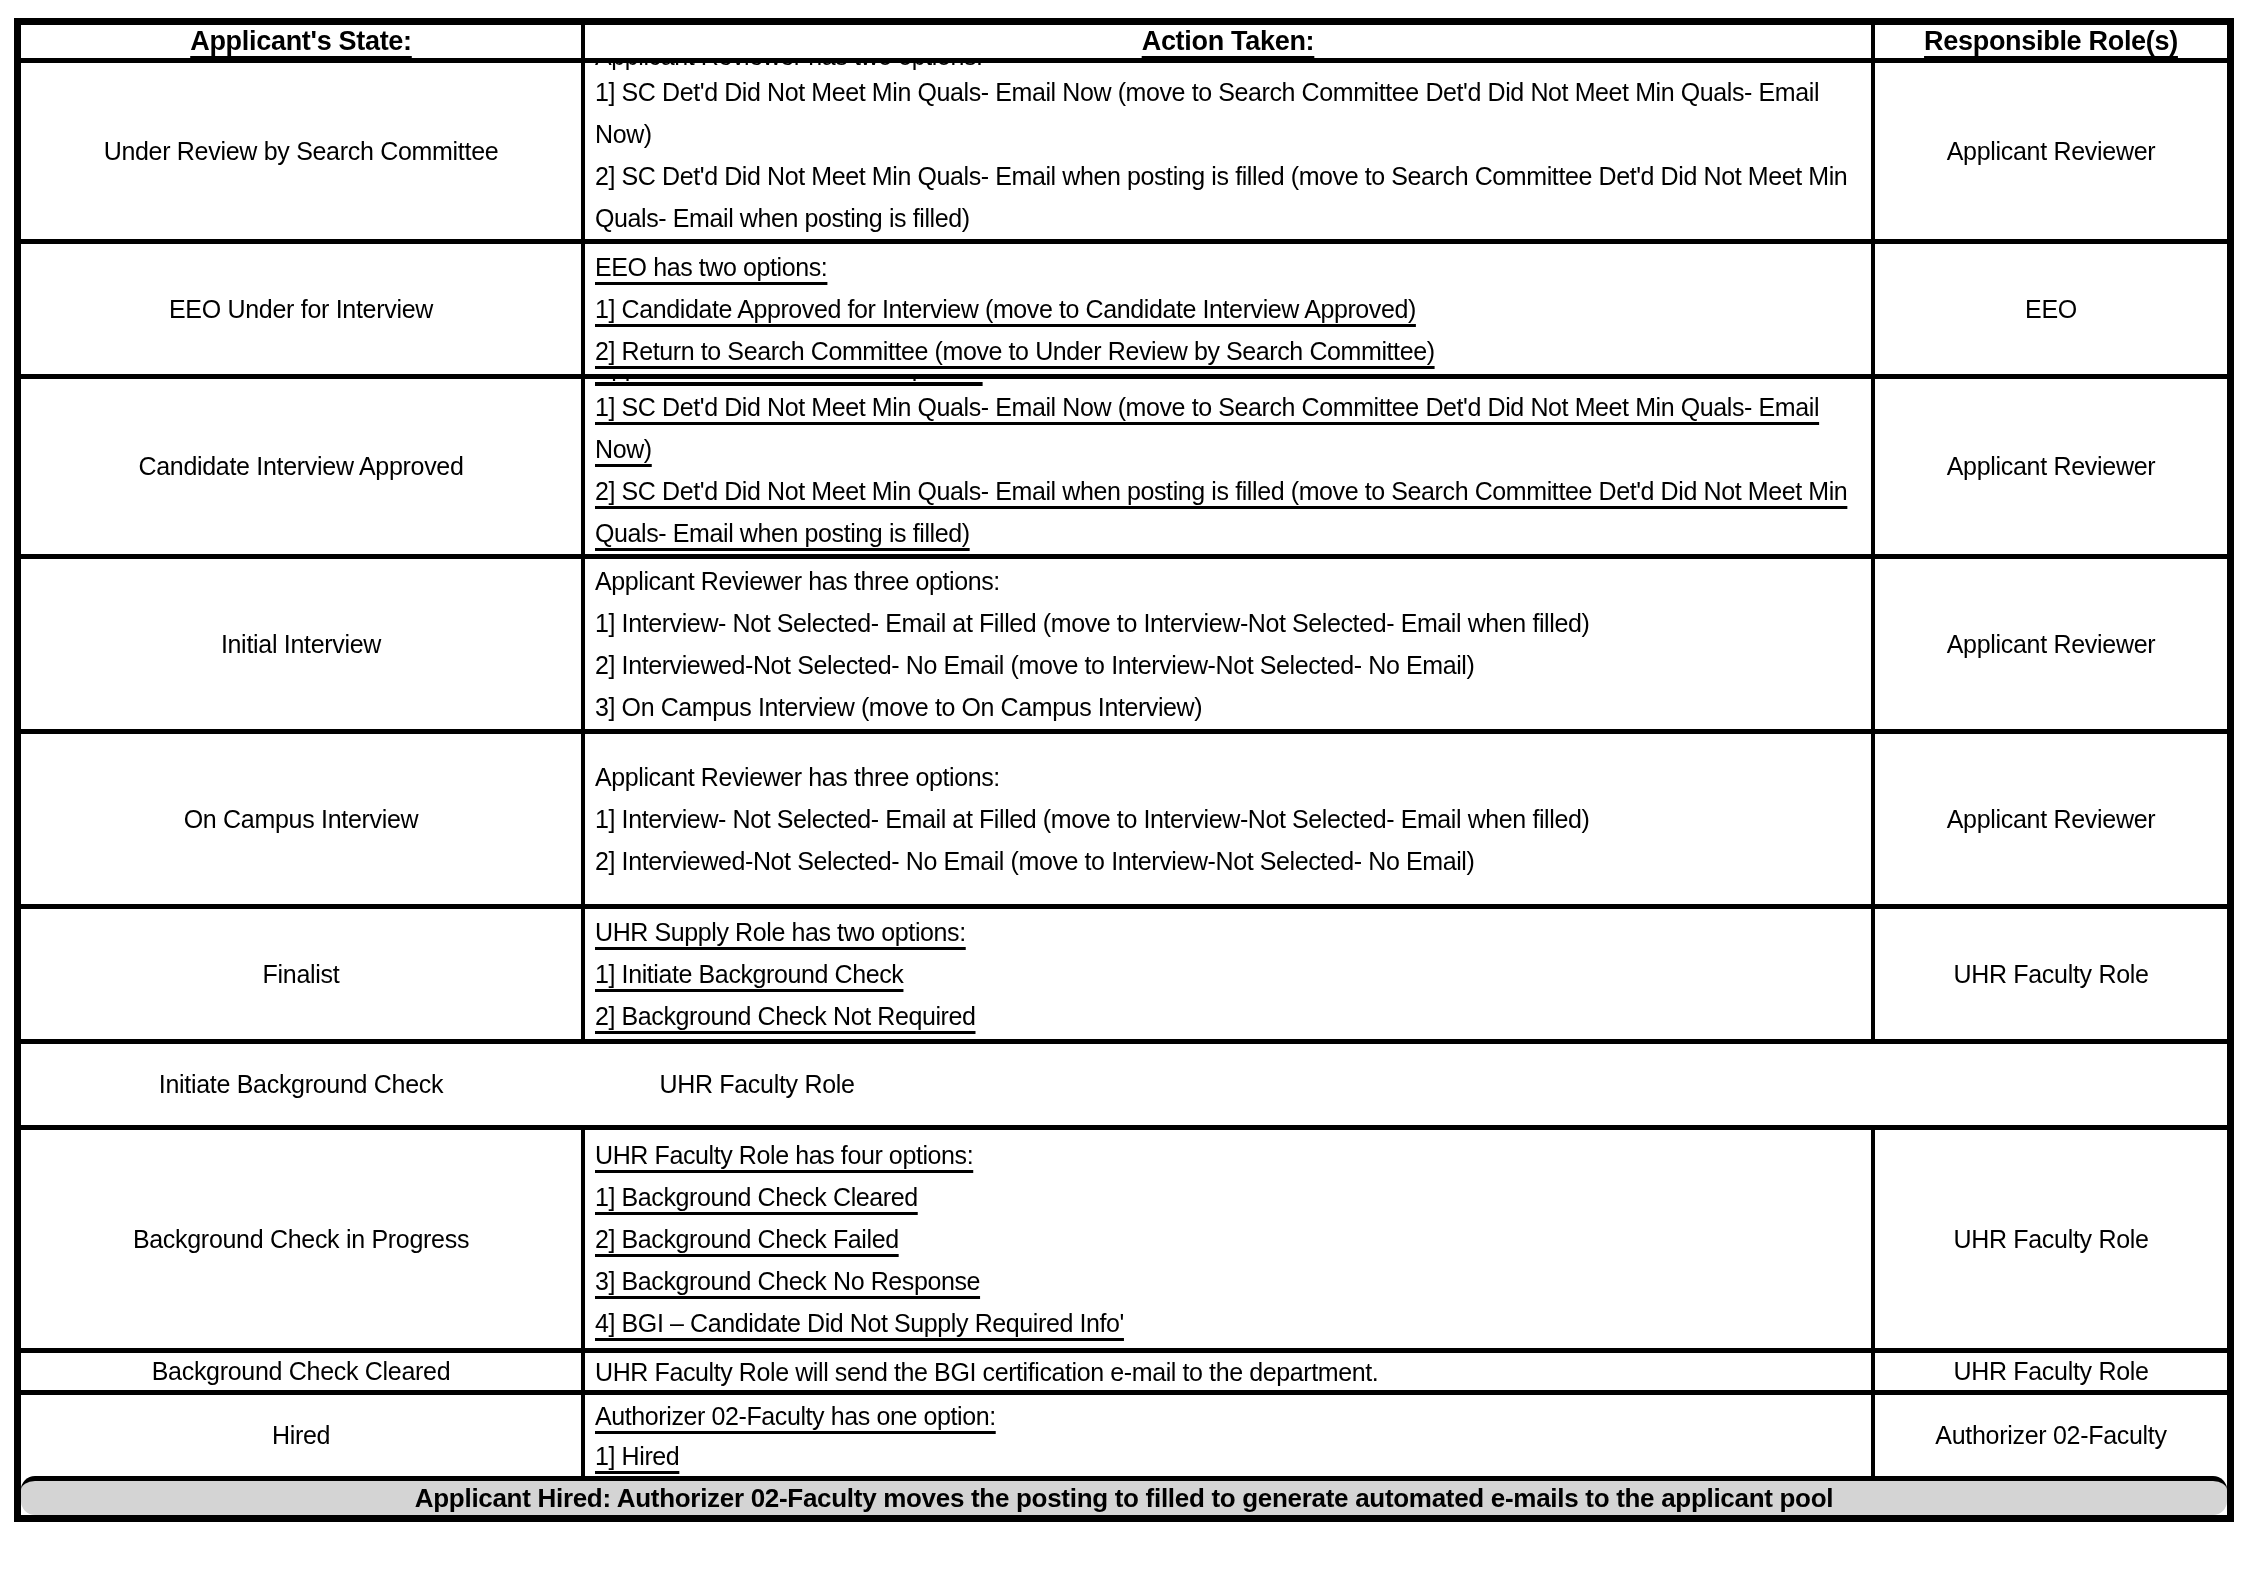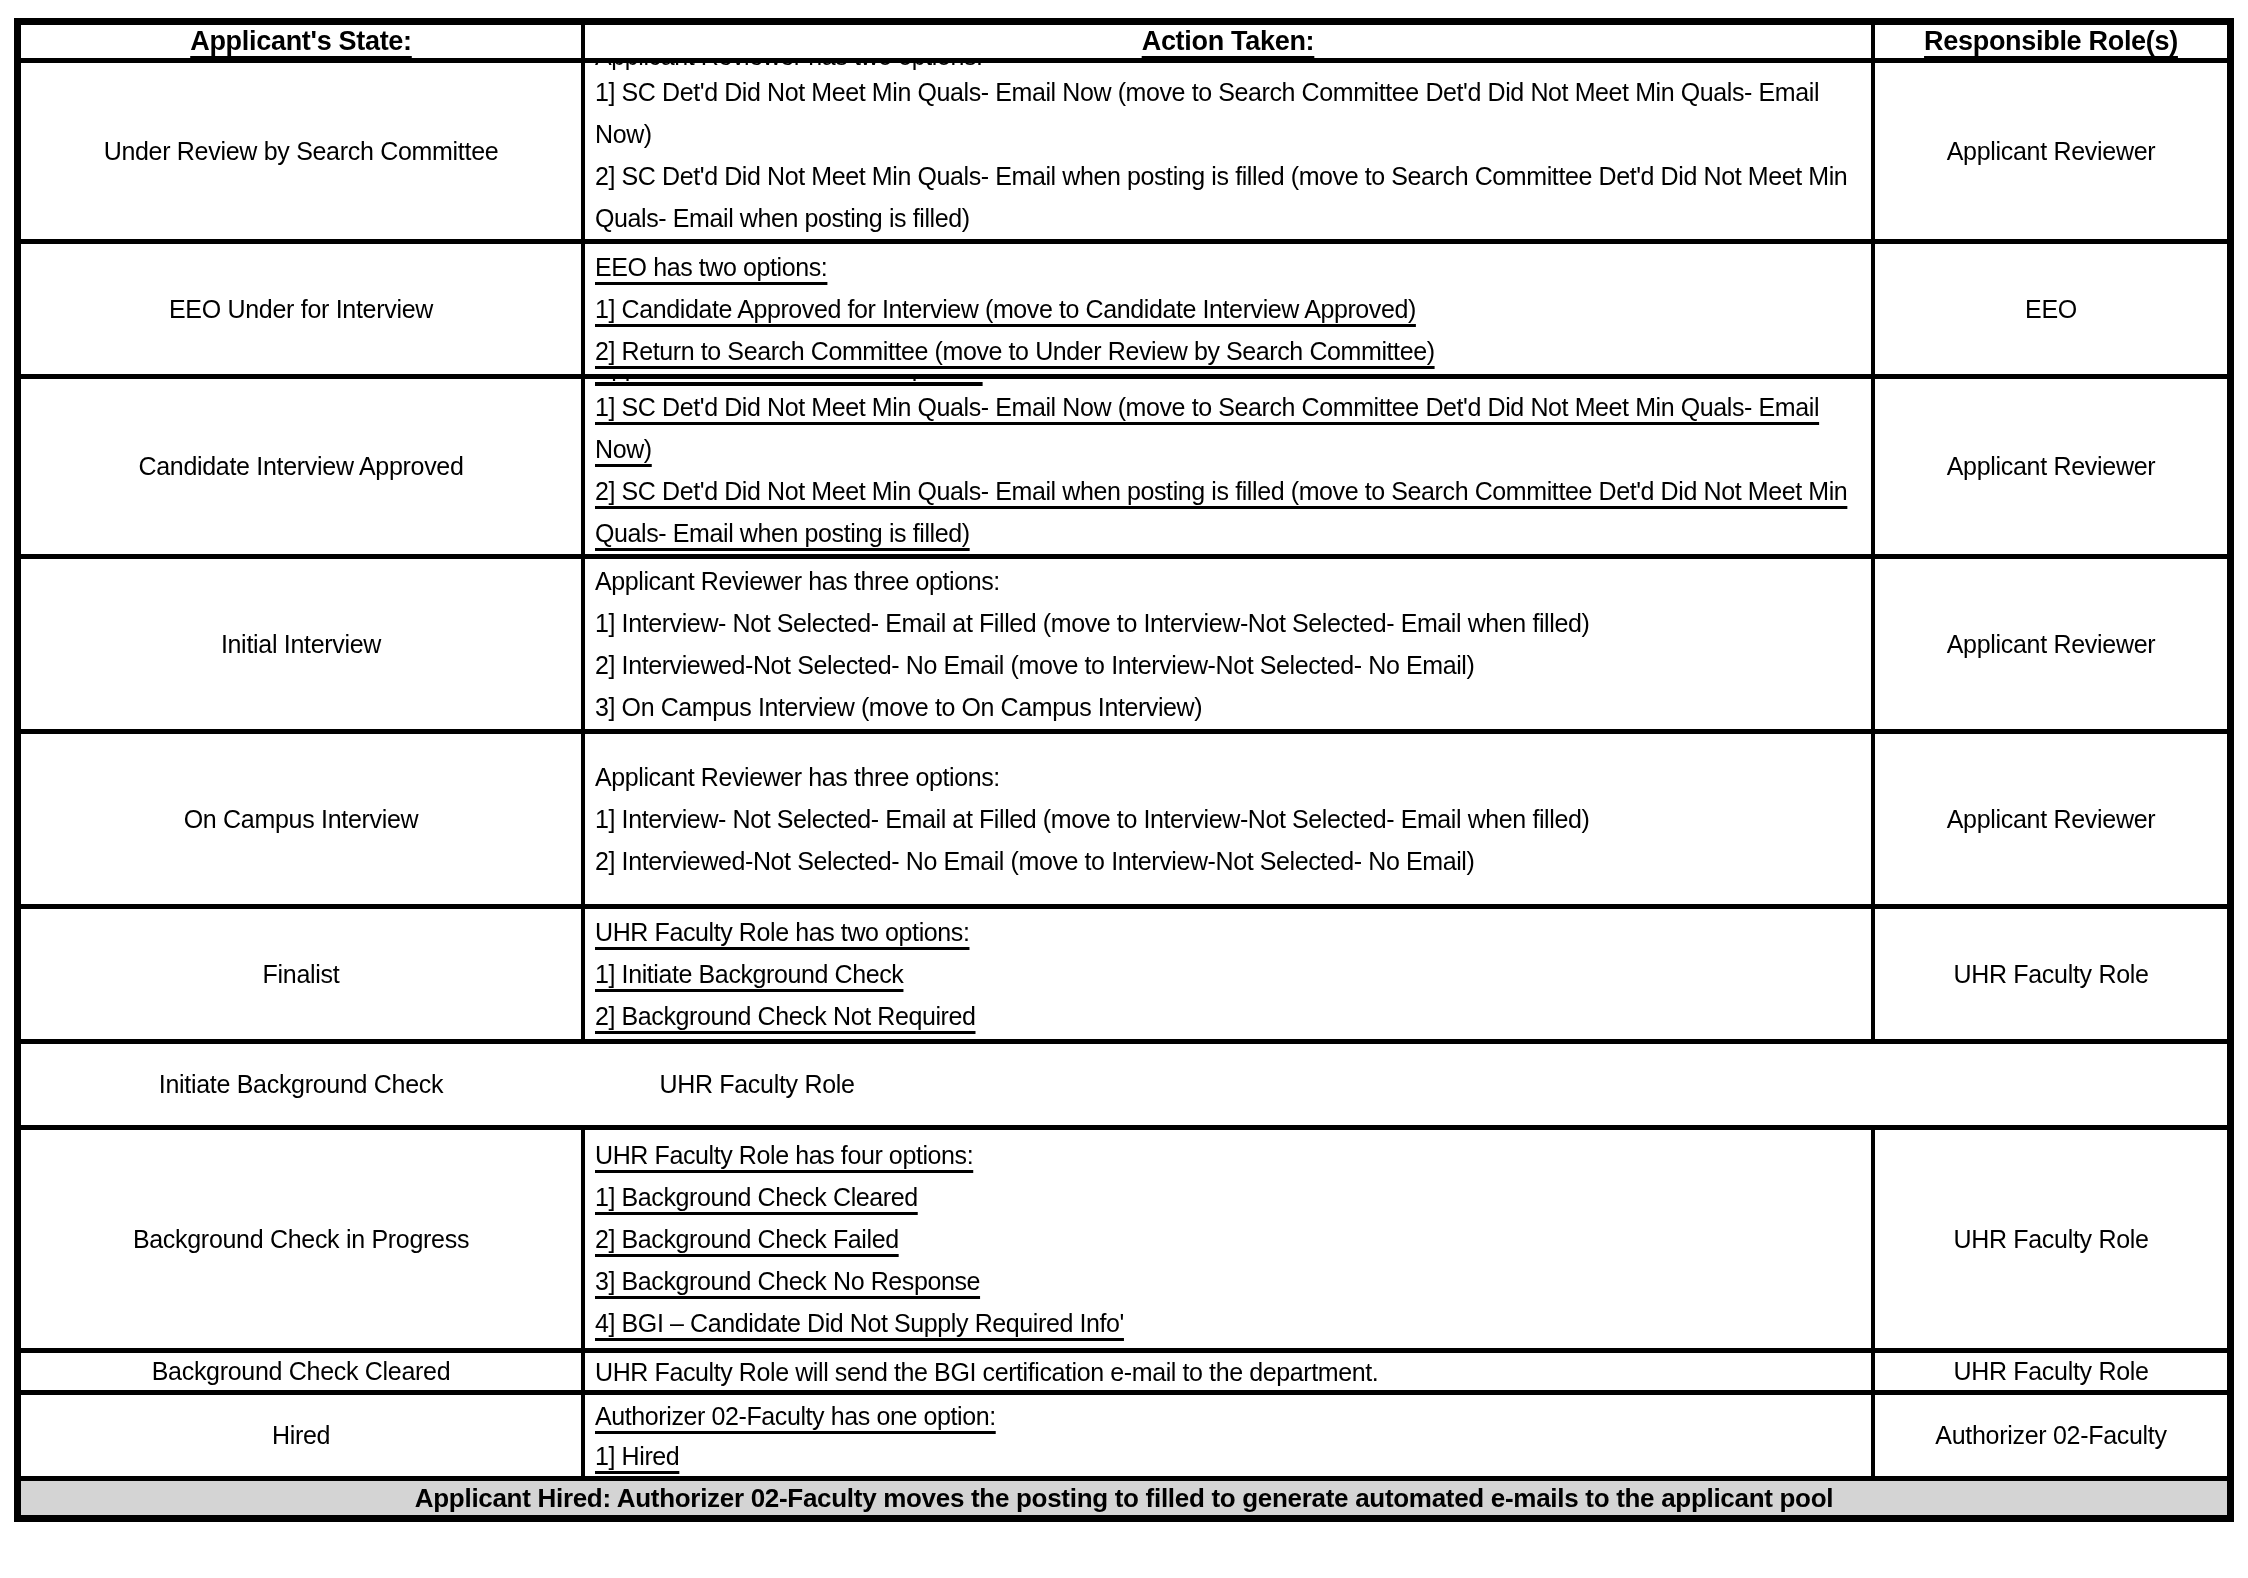--- a/index.html
+++ b/index.html
@@ -29,21 +29,21 @@
   .u{text-decoration:underline;text-decoration-thickness:3px;text-underline-offset:6px;}
   .lh37 .line{line-height:37px;}
   .lh34 .line{line-height:34px;}
   .lh40 .line{line-height:40px;}
   .clip-tips{height:8px;overflow:hidden;position:relative;}
   .clip-tips>span{position:absolute;top:-28px;left:0;white-space:nowrap;font-size:25px;line-height:42px;letter-spacing:-0.4px;}
   .clip-under{height:7px;overflow:hidden;position:relative;}
   .clip-under>span{position:absolute;top:-33px;left:0;white-space:nowrap;font-size:25px;line-height:42px;letter-spacing:-0.4px;
                    text-decoration:underline;text-decoration-thickness:4px;text-underline-offset:6px;}
   .hdiv{height:5px;background:#000;margin:3px -10px;}
-  .footer-bar{height:34px;display:flex;align-items:center;justify-content:center;}
+  .footer-bar{height:34px;display:flex;align-items:center;justify-content:center;border-radius:14px;}
   .footer-text{font-size:26px;font-weight:bold;letter-spacing:-0.3px;}
 </style>
 </head>
 <body>
 
 <div class="sheet">
   <div class="tbl">
 
 
     <div class="trow hdr">
@@ -125,21 +125,21 @@
       <div class="cell c-role">
           <span class="role-text">Applicant Reviewer</span>
         </div>
     </div>
 
     <div class="trow" style="height:130px;">
       <div class="cell c-state">
           <span class="state-text">Finalist</span>
         </div>
       <div class="cell c-action">
-        <div class="line u">UHR Faculty Role has two options:</div>
+        <div class="line u">UHR Supply Role has two options:</div>
         <div class="line u">1] Initiate Background Check</div>
         <div class="line u">2] Background Check Not Required</div>
       </div>
       <div class="cell c-role">
           <span class="role-text">UHR Faculty Role</span>
         </div>
     </div>
 
     <div class="trow lh37" style="height:81px;">
       <div class="cell c-state">

